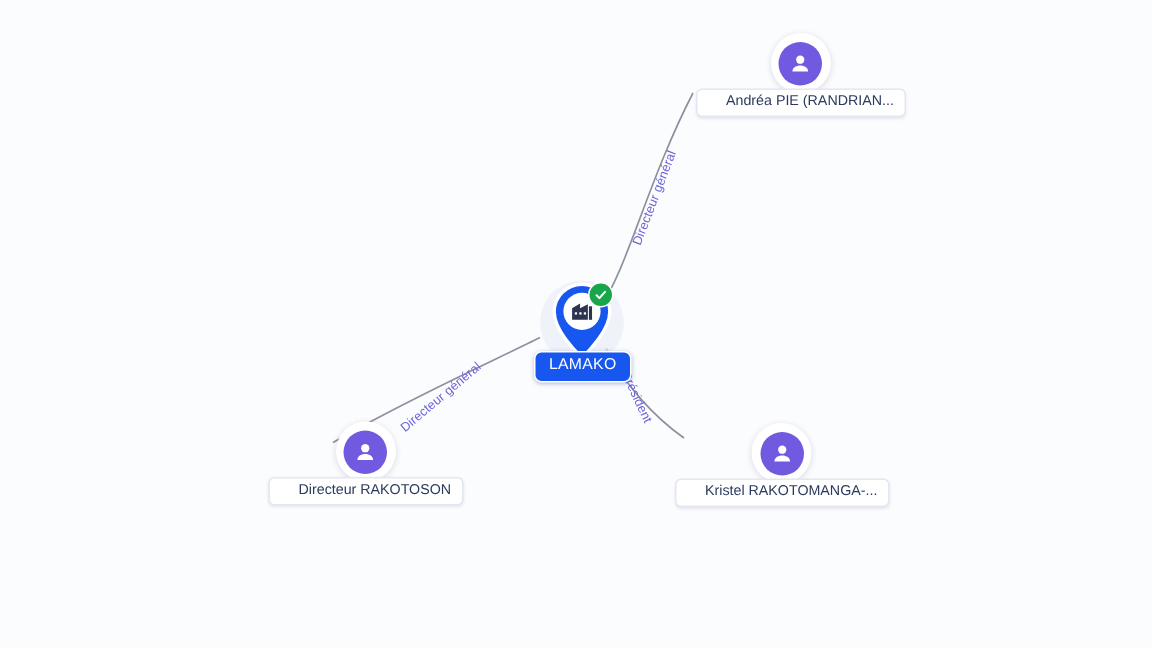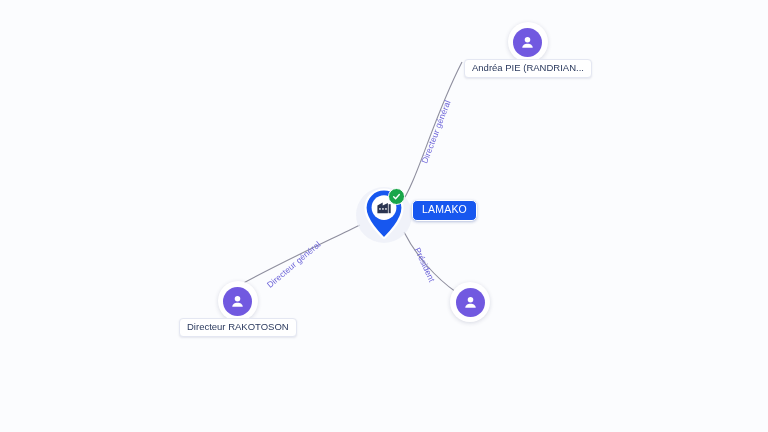--- a/index.html
+++ b/index.html
@@ -60,35 +60,35 @@
     display: flex;
     align-items: center;
     justify-content: center;
   }
   .person-disc svg { display: block; }
   .chip {
     margin-top: -3px;
     background: #ffffff;
     border: 1px solid #e4e7f2;
     border-radius: 4px;
-    padding: 3px 7px 4px 7px;
+    padding: 3px 7px 4px 19px;
     font-size: 9.5px;
     color: #2b3a5e;
     white-space: nowrap;
     box-shadow: 0 1px 2px rgba(30,40,90,.10);
     line-height: 1.1;
     max-width: 128px;
     overflow: hidden;
     text-overflow: ellipsis;
   }
   
   .company-node {
     position: absolute;
     display: flex;
-    flex-direction: row;
+    flex-direction: column;
     align-items: center;
   }
   .pin-halo {
     width: 56px;
     height: 56px;
     border-radius: 50%;
     background: rgba(235,238,247,.72);
     display: flex;
     align-items: flex-start;
     justify-content: center;
@@ -171,20 +171,21 @@
 
   <div class="node" style="left:450px; top:282px;">
     <div class="person-halo">
       <div class="person-disc">
         <svg width="17" height="17" viewBox="0 0 24 24" fill="#ffffff">
           <circle cx="12" cy="8.2" r="3.9"></circle>
           <path d="M4.6 19.4c0-3.6 3.4-5.7 7.4-5.7s7.4 2.1 7.4 5.7z"></path>
         </svg>
       </div>
     </div>
+    <div class="chip">Kristel RAKOTOMANGA-...</div>
   </div>
 
   <div class="company-node" style="left:356px; top:187px;">
     <div class="pin-halo">
       <div class="pin-wrap">
         <svg width="40" height="52" viewBox="0 0 40 52">
           <path d="M20 1.5c-10.2 0-18.5 8.2-18.5 18.3 0 12.4 14.6 26.8 17.3 29.4a1.7 1.7 0 0 0 2.4 0C23.9 46.6 38.5 32.2 38.5 19.8 38.5 9.7 30.2 1.5 20 1.5z" fill="#1757ef" stroke="#ffffff" stroke-width="2.2"></path>
           <circle cx="20" cy="19.6" r="12.4" fill="#ffffff"></circle>
           <g fill="#2b3550">
             <path d="M13.4 25.2v-7.7l5.3-3.1v3.1l5.2-2.6v10.3z"></path>

